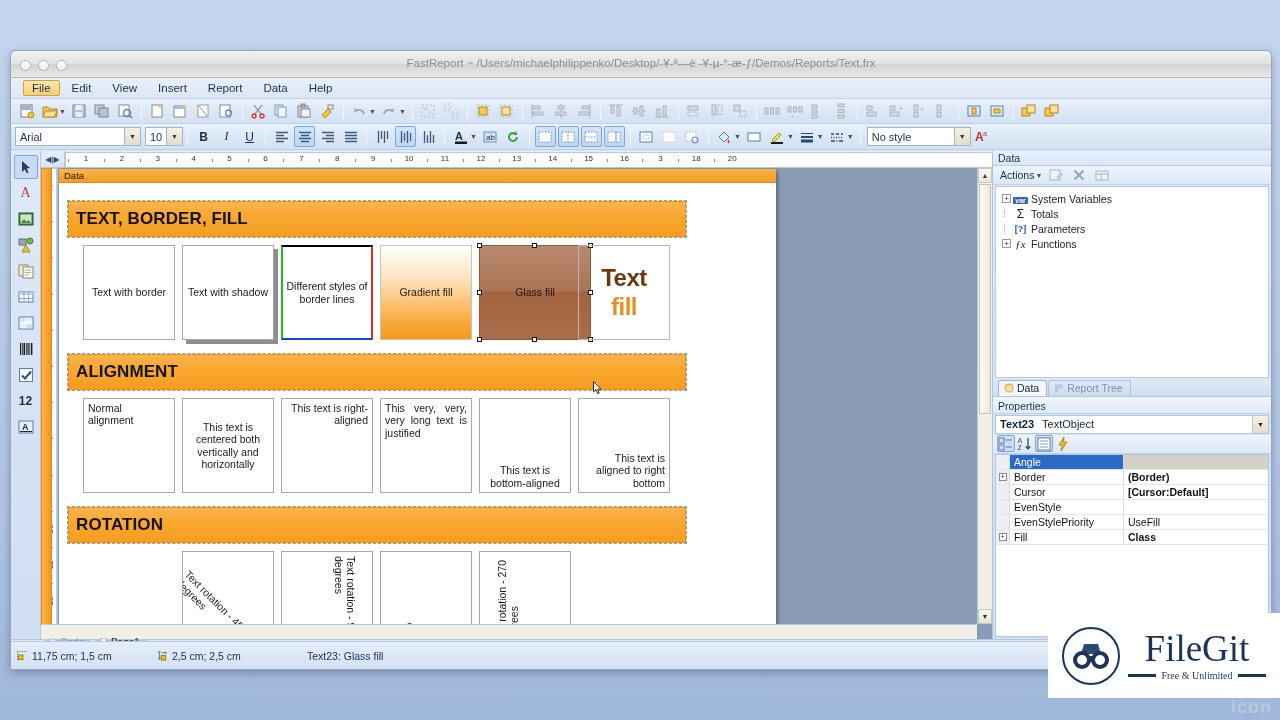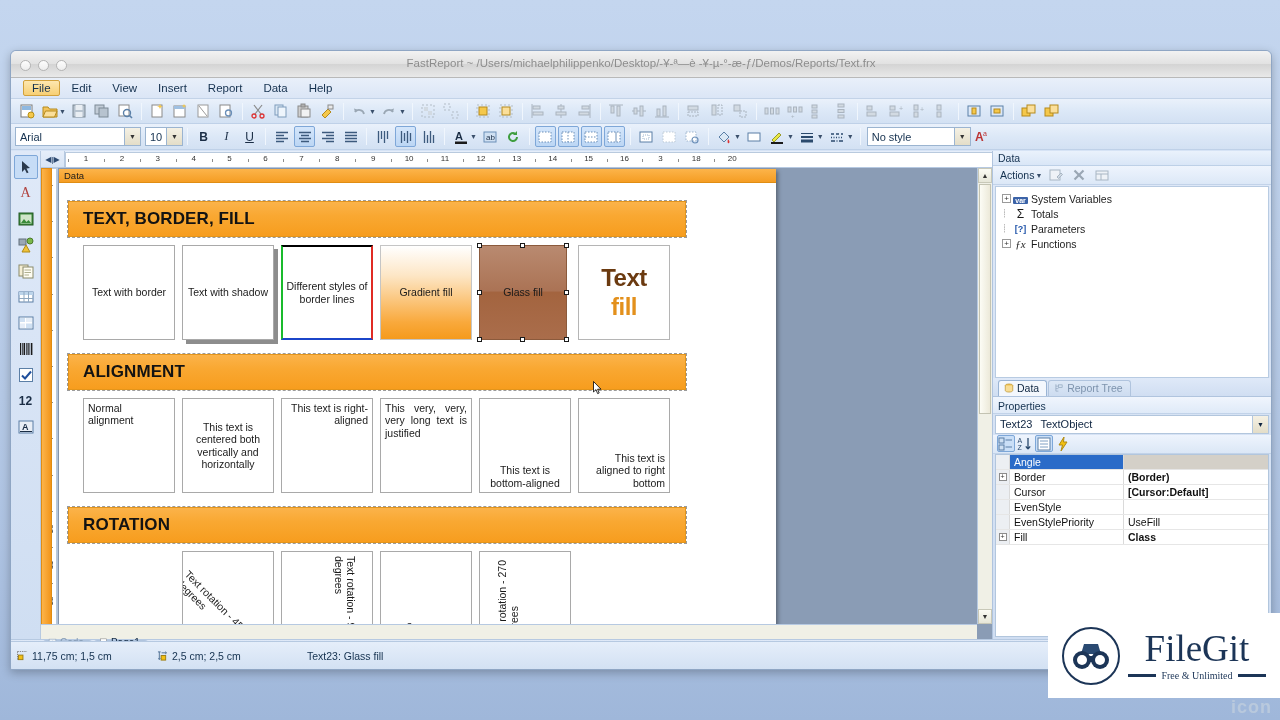--- a/index.html
+++ b/index.html
@@ -203,21 +203,21 @@
   .obj {
     position: absolute;
     font-size: 10.5px; color: #1a1a1a;
     line-height: 1.18;
   }
   .section-title {
     background: linear-gradient(180deg,#fbb34a 0%,#f9a832 40%,#f79d1e 100%);
     border: 1px solid #e4951b;
     font-size: 17px; font-weight: bold; color: #131313;
     display: flex; align-items: center;
-    padding-left: 14px;
+    padding-left: 7px;
     letter-spacing: .1px;
   }
   .sel-dash { outline: 1px dashed #9b9b9b; outline-offset: 0px; }
   .tbox {
     border: 1px solid #a9a9a9;
     background: transparent;
     display: flex;
     padding: 3px 4px;
     text-align: center;
   }
@@ -352,21 +352,21 @@
     border-top: 1px solid #b0c4de; border-bottom: 1px solid #c2d3e9;
     font-size: 10.5px; color:#14314f; padding-left:5px; line-height:18px;
   }
   #prop-object {
     height: 19px; background: #fff;
     margin: 1px 2px; border: 1px solid #b2c6dd;
     display: flex; align-items: center;
     font-size: 11px; color: #0e2440;
     padding-left: 4px; position: relative;
   }
-  #prop-object .po-name { font-weight: normal; margin-right: 8px; }
+  #prop-object .po-name { font-weight: bold; margin-right: 8px; }
   #prop-object .po-arrow {
     position:absolute; right:0; top:0; bottom:0; width:16px;
     background: linear-gradient(180deg,#f5f1e4,#e3ddc8);
     border-left: 1px solid #b2c6dd;
     display:flex; align-items:center; justify-content:center; font-size:7px;
   }
   #prop-toolbar {
     height: 19px;
     background: linear-gradient(180deg,#eef4fd,#dbe7f6);
     border-bottom: 1px solid #c2d3e9;
@@ -1132,21 +1132,21 @@
           </div>
 
           <div class="obj multiborder" style="left:222px; top:76px; width:92px; height:95px; display:flex; align-items:center; justify-content:center; text-align:center; padding:2px 3px;">
             <span>Different styles of border lines</span>
           </div>
 
           <div class="obj gradient-fill" style="left:321px; top:76px; width:92px; height:95px; display:flex; align-items:center; justify-content:center; text-align:center;">
             <span>Gradient fill</span>
           </div>
 
-          <div class="obj glass-fill handles" style="left:420px; top:76px; width:88px; height:95px; display:flex; align-items:center; justify-content:center; text-align:center;">
+          <div class="obj glass-fill handles" style="left:420px; top:76px; width:112px; height:95px; display:flex; align-items:center; justify-content:center; text-align:center;">
             <span>Glass fill</span>
             <i class="h-nw"></i>
             <i class="h-n"></i>
             <i class="h-ne"></i>
             <i class="h-w"></i>
             <i class="h-e"></i>
             <i class="h-sw"></i>
             <i class="h-s"></i>
             <i class="h-se"></i>
           </div>

